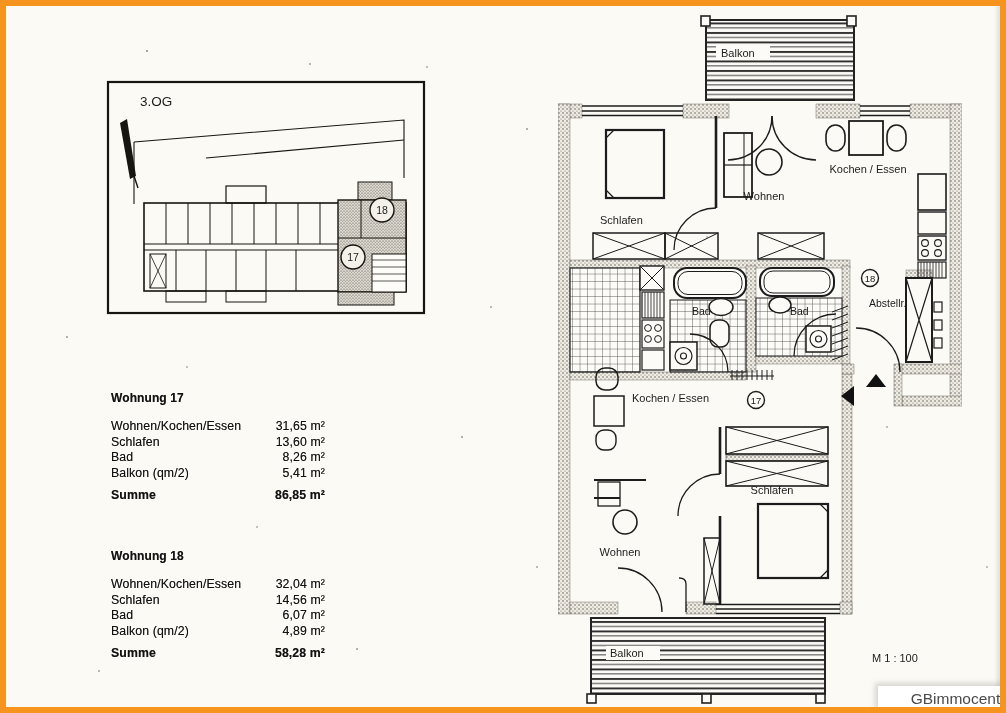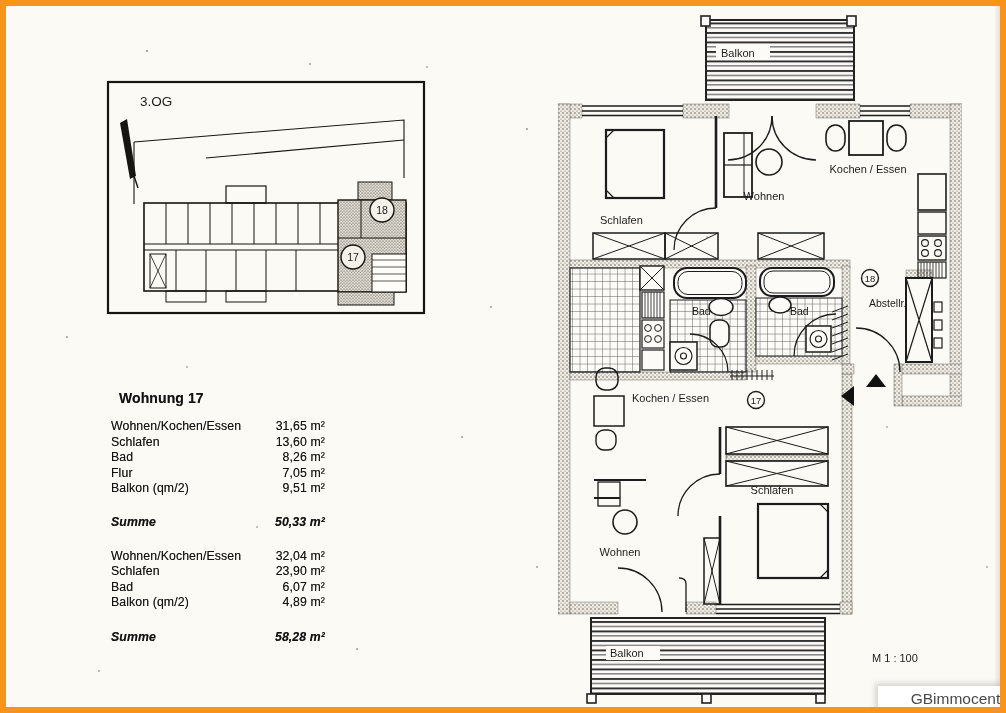--- a/index.html
+++ b/index.html
@@ -17,24 +17,24 @@
     642px 352px 0 rgba(70,64,54,.3),60px 330px 0 rgba(70,64,54,.4),
     250px 520px 0 rgba(70,64,54,.3),760px 660px 0 rgba(70,64,54,.3),
     880px 420px 0 rgba(70,64,54,.3),530px 560px 0 rgba(70,64,54,.35),
     180px 360px 0 rgba(70,64,54,.3),420px 60px 0 rgba(70,64,54,.3),
     700px 230px 0 rgba(70,64,54,.25),980px 560px 0 rgba(70,64,54,.3);}
   .edge-shadow{position:absolute;right:0;top:0;width:6px;height:100%;
     background:linear-gradient(to right,rgba(110,104,92,0),rgba(110,104,92,.18));}
   
   .area-table{position:absolute;left:105px;width:214px;font-size:12.3px;line-height:15.4px;
     letter-spacing:.1px;color:#121212;text-shadow:0 0 .6px rgba(20,20,20,.55);}
-  .area-table h3{margin:0 0 13px 8px;font-size:14px;font-weight:700;}
+  .area-table h3{margin:0 0 13px 0;font-size:12px;font-weight:700;}
   .area-table .row{display:flex;justify-content:space-between;}
   .area-table .row .val{text-align:center;}
-  .area-table .row.total{margin-top:19px;font-weight:700;font-style:italic;}
+  .area-table .row.total{margin-top:7px;font-weight:700;}
   
   .mini-plan{position:absolute;left:100px;top:72px;}
   .floorplan{position:absolute;left:552px;top:6px;}
   svg text{font-family:"Liberation Sans",sans-serif;fill:#1c1c1c;}
   
   .watermark{position:absolute;left:872px;top:680px;width:136px;height:26px;
     background:#ffffff;box-shadow:-3px -3px 5px rgba(150,145,135,.35);
     font-size:15.5px;line-height:26px;text-align:right;color:#4a4a4a;}
 </style>
 </head>
@@ -113,41 +113,38 @@
       </div>
     <div class="row">
         <span>Schlafen</span>
         <span class="val">13,60 m²</span>
       </div>
     <div class="row">
         <span>Bad</span>
         <span class="val">8,26 m²</span>
       </div>
     <div class="row">
-        <span>Flur</span>
-        <span class="val">7,05 m²</span>
-      </div>
-    <div class="row">
         <span>Balkon (qm/2)</span>
-        <span class="val">9,51 m²</span>
+        <span class="val">5,41 m²</span>
       </div>
     <div class="row total">
         <span>Summe</span>
-        <span class="val">50,33 m²</span>
+        <span class="val">86,85 m²</span>
       </div>
   </section>
 
   <section class="area-table" style="top:543px">
+    <h3>Wohnung 18</h3>
     <div class="row">
         <span>Wohnen/Kochen/Essen</span>
         <span class="val">32,04 m²</span>
       </div>
     <div class="row">
         <span>Schlafen</span>
-        <span class="val">23,90 m²</span>
+        <span class="val">14,56 m²</span>
       </div>
     <div class="row">
         <span>Bad</span>
         <span class="val">6,07 m²</span>
       </div>
     <div class="row">
         <span>Balkon (qm/2)</span>
         <span class="val">4,89 m²</span>
       </div>
     <div class="row total">

